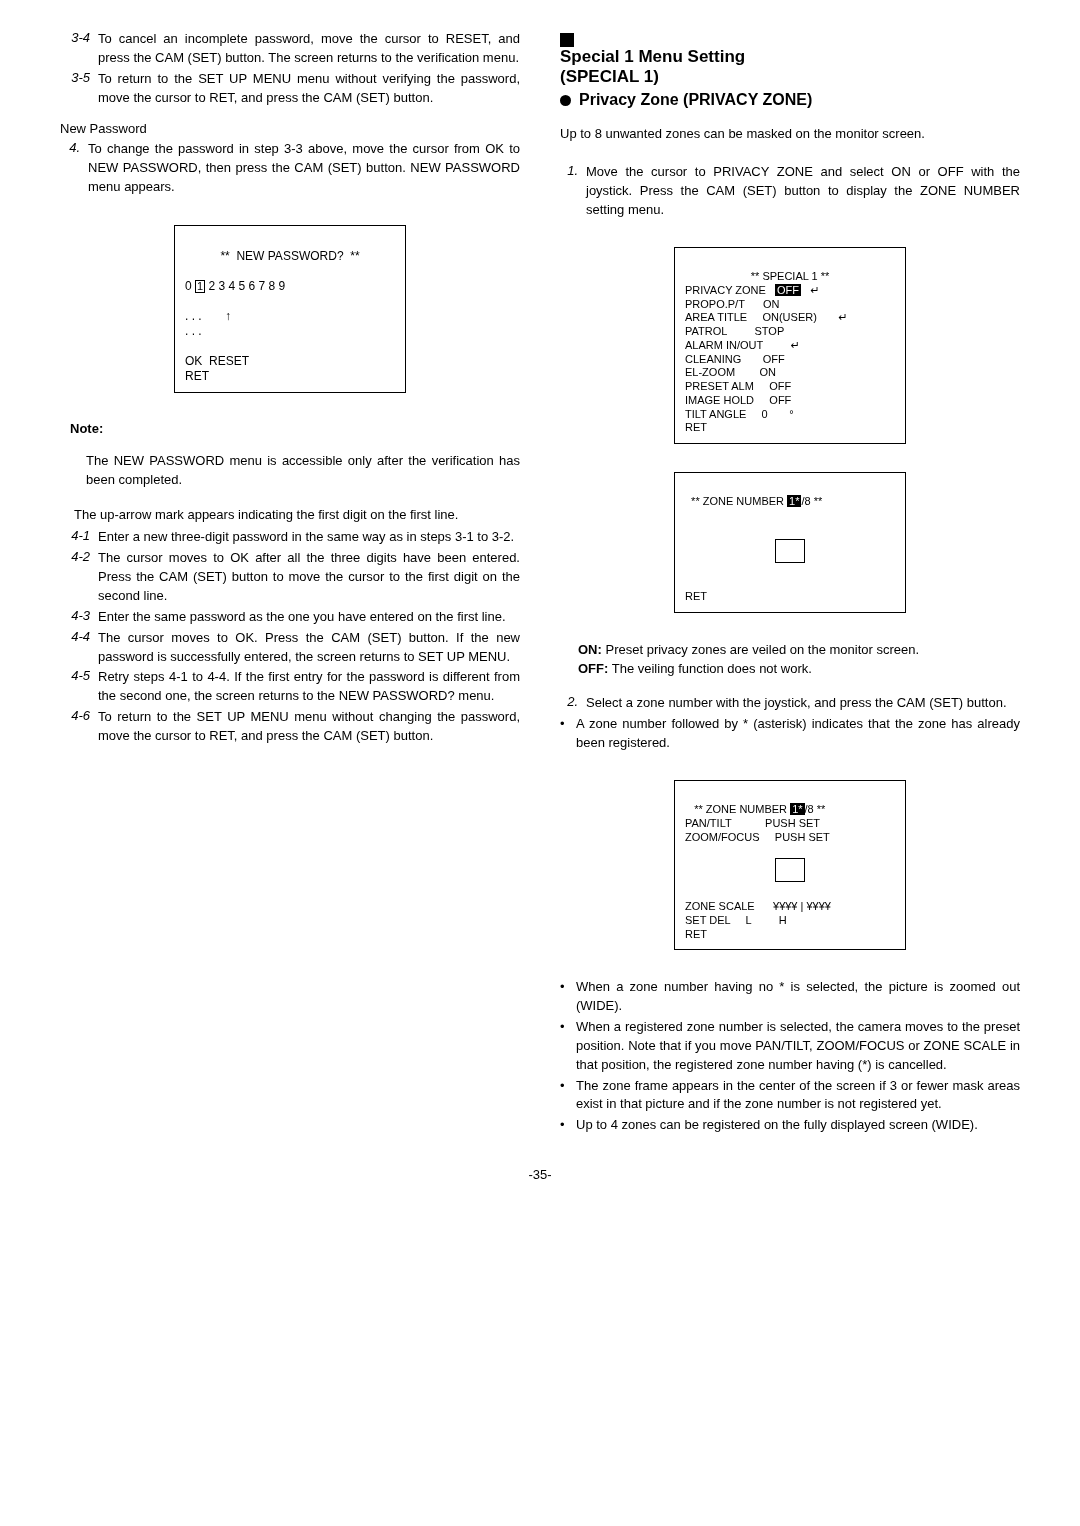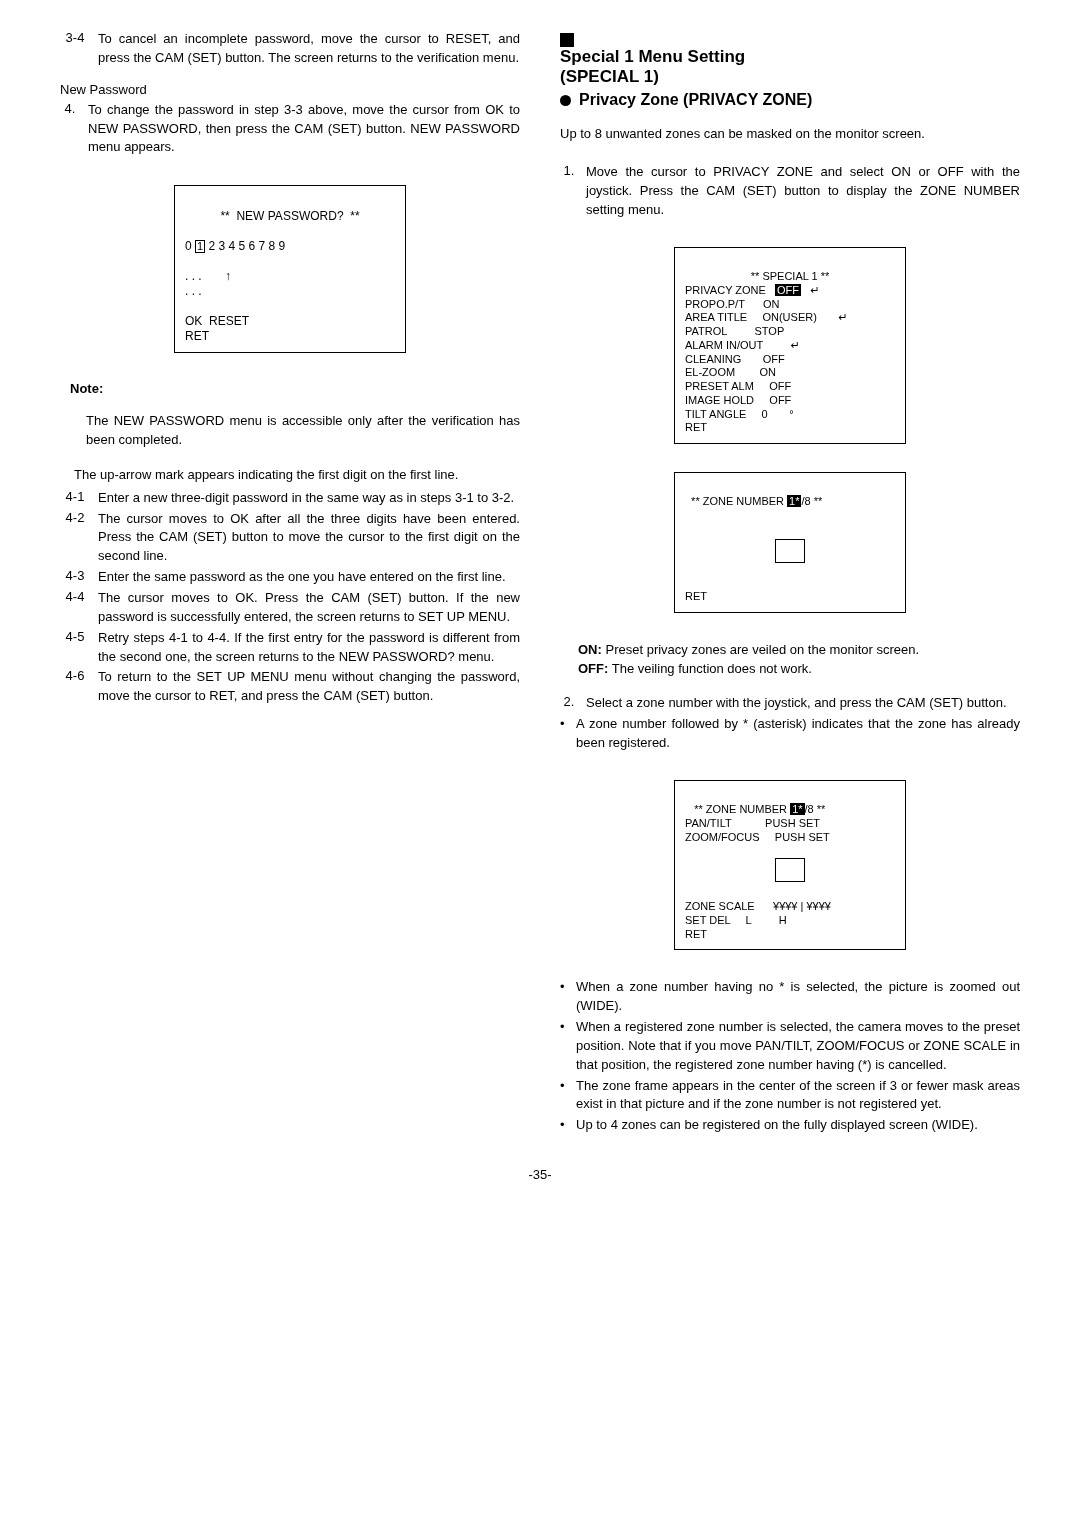--- a/index.html
+++ b/index.html
@@ -15,21 +15,21 @@
   .columns {
     display: flex;
     gap: 40px;
   }
   .col {
     flex: 1;
     min-width: 0;
   }
   p { margin: 16px 0 4px 0; line-height: 1.45; text-align: justify; }
   .step-row { display: flex; gap: 8px; margin-bottom: 2px; }
-  .step-num { flex: 0 0 30px; text-align: center; }
+  .step-num { flex: 0 0 30px; text-align: right; font-style: italic; }
   .step-txt { flex: 1; text-align: justify; line-height: 1.45; }
   .sub-heading { font-weight: normal; margin: 14px 0 4px 0; }
   .note-heading { font-weight: bold; margin: 18px 0 4px 10px; }
   .note-body { margin-left: 26px; text-align: justify; line-height: 1.45; }
   .menu-box {
     border: 1px solid #000;
     margin: 28px auto;
     padding: 8px 10px;
     font-family: Arial, Helvetica, sans-serif;
     font-size: 12px;
@@ -58,20 +58,24 @@
 <body>
 
 <div class="columns">
 
   <div class="col">
 
     <div class="step-row">
       <div class="step-num">3-4</div>
       <div class="step-txt">To cancel an incomplete password, move the cursor to RESET, and press the CAM (SET) button. The screen returns to the verification menu.</div>
     </div>
+    <div class="step-row">
+      <div class="step-num">3-5</div>
+      <div class="step-txt">To return to the SET UP MENU menu without verifying the password, move the cursor to RET, and press the CAM (SET) button.</div>
+    </div>
 
     <div class="sub-heading">New Password</div>
 
     <div class="step-row">
       <div class="step-num" style="flex-basis:20px">4.</div>
       <div class="step-txt">To change the password in step 3-3 above, move the cursor from OK to NEW PASSWORD, then press the CAM (SET) button. NEW PASSWORD menu appears.</div>
     </div>
 
     <div class="menu-box center">
 <span class="menu-title">**  NEW PASSWORD?  **</span>

